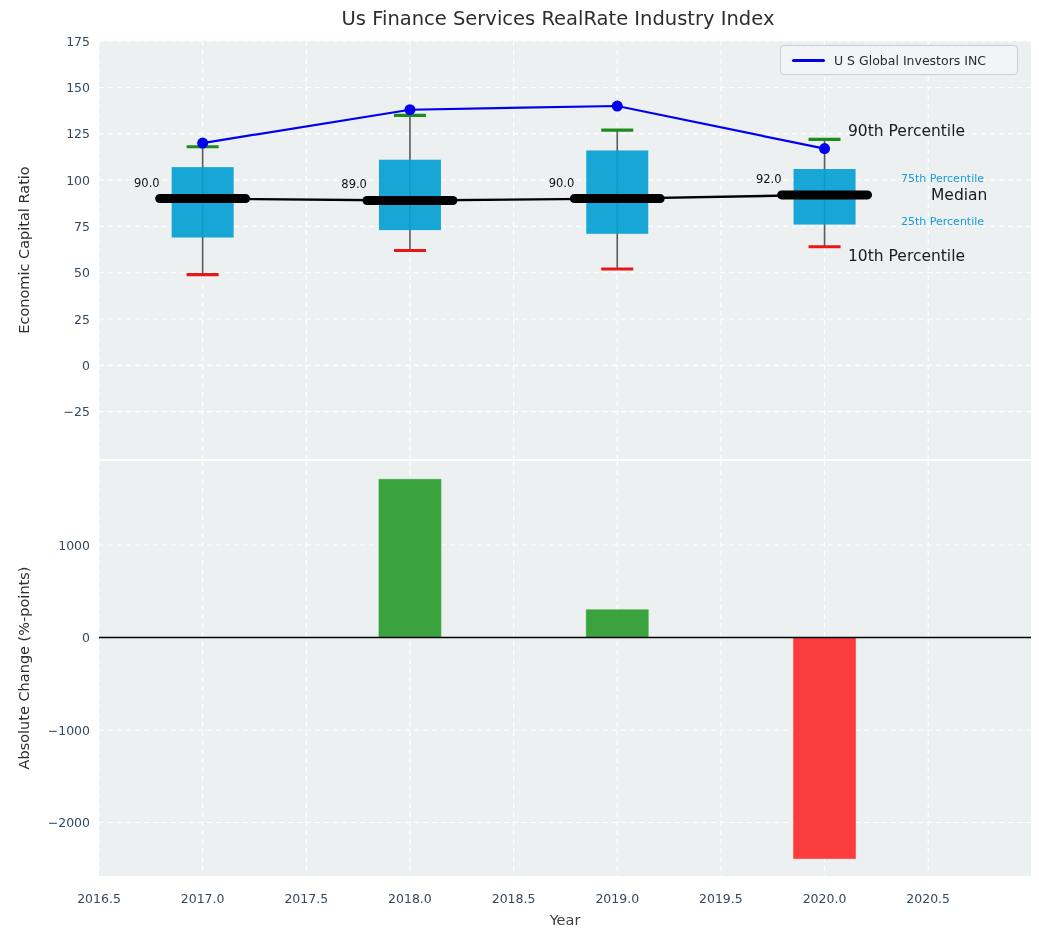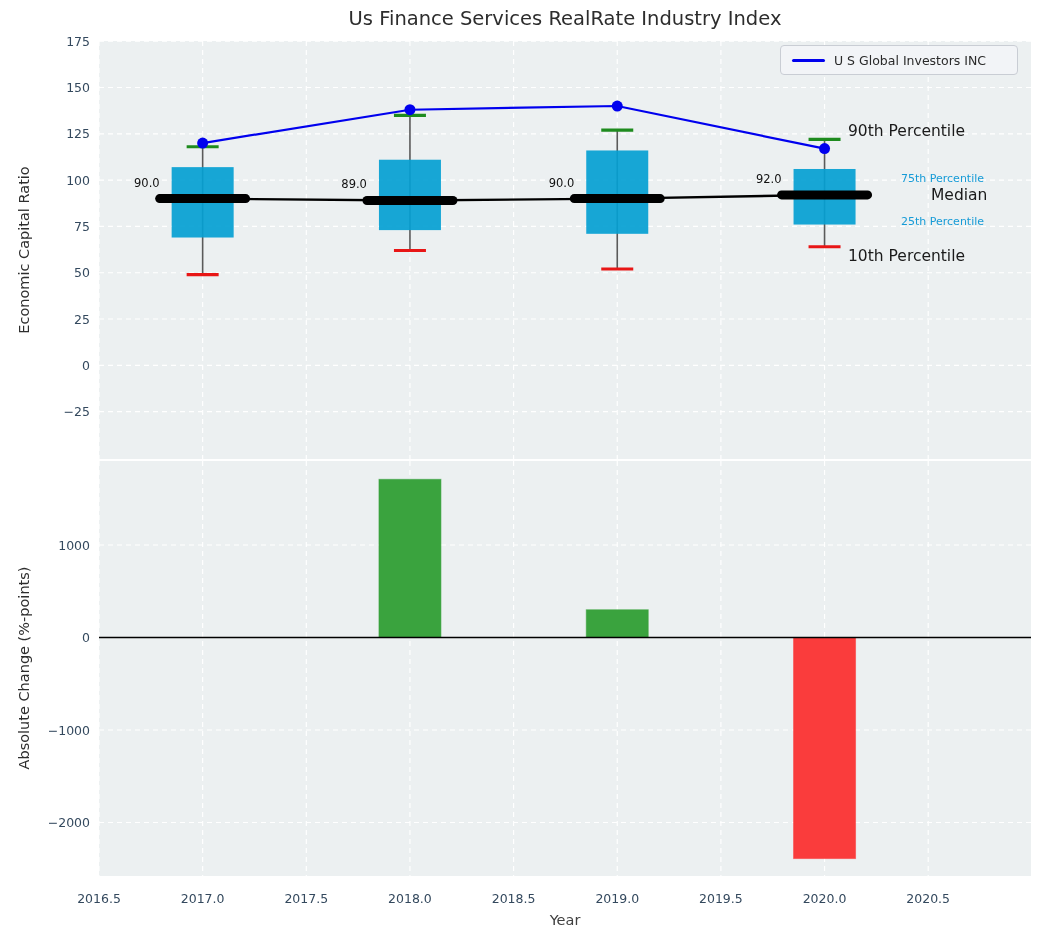--- a/index.html
+++ b/index.html
@@ -1,21 +1,21 @@
 <!DOCTYPE html>
 <html><head>
 <meta charset="utf-8">
 <style>
   html,body{margin:0;padding:0;}
   body{
     width:1039px;height:942px;background:#ffffff;position:relative;
     font-family:"DejaVu Sans", sans-serif;overflow:hidden;
   }
   .chart-title{
-    position:absolute;left:99px;top:7px;width:932px;text-align:center;
+    position:absolute;left:92px;top:7px;width:932px;text-align:center;
     font-size:19.5px;color:#2d2d2d;
   }
   .ylabel{
     position:absolute;transform:translate(-50%,-50%) rotate(-90deg);
     white-space:nowrap;font-size:14.5px;color:#2e2e2e;
   }
   .ylabel-top{left:24px;top:250px;}
   .ylabel-bottom{left:24px;top:668px;}
   .xlabel{
     position:absolute;left:565px;top:912px;transform:translateX(-50%);

